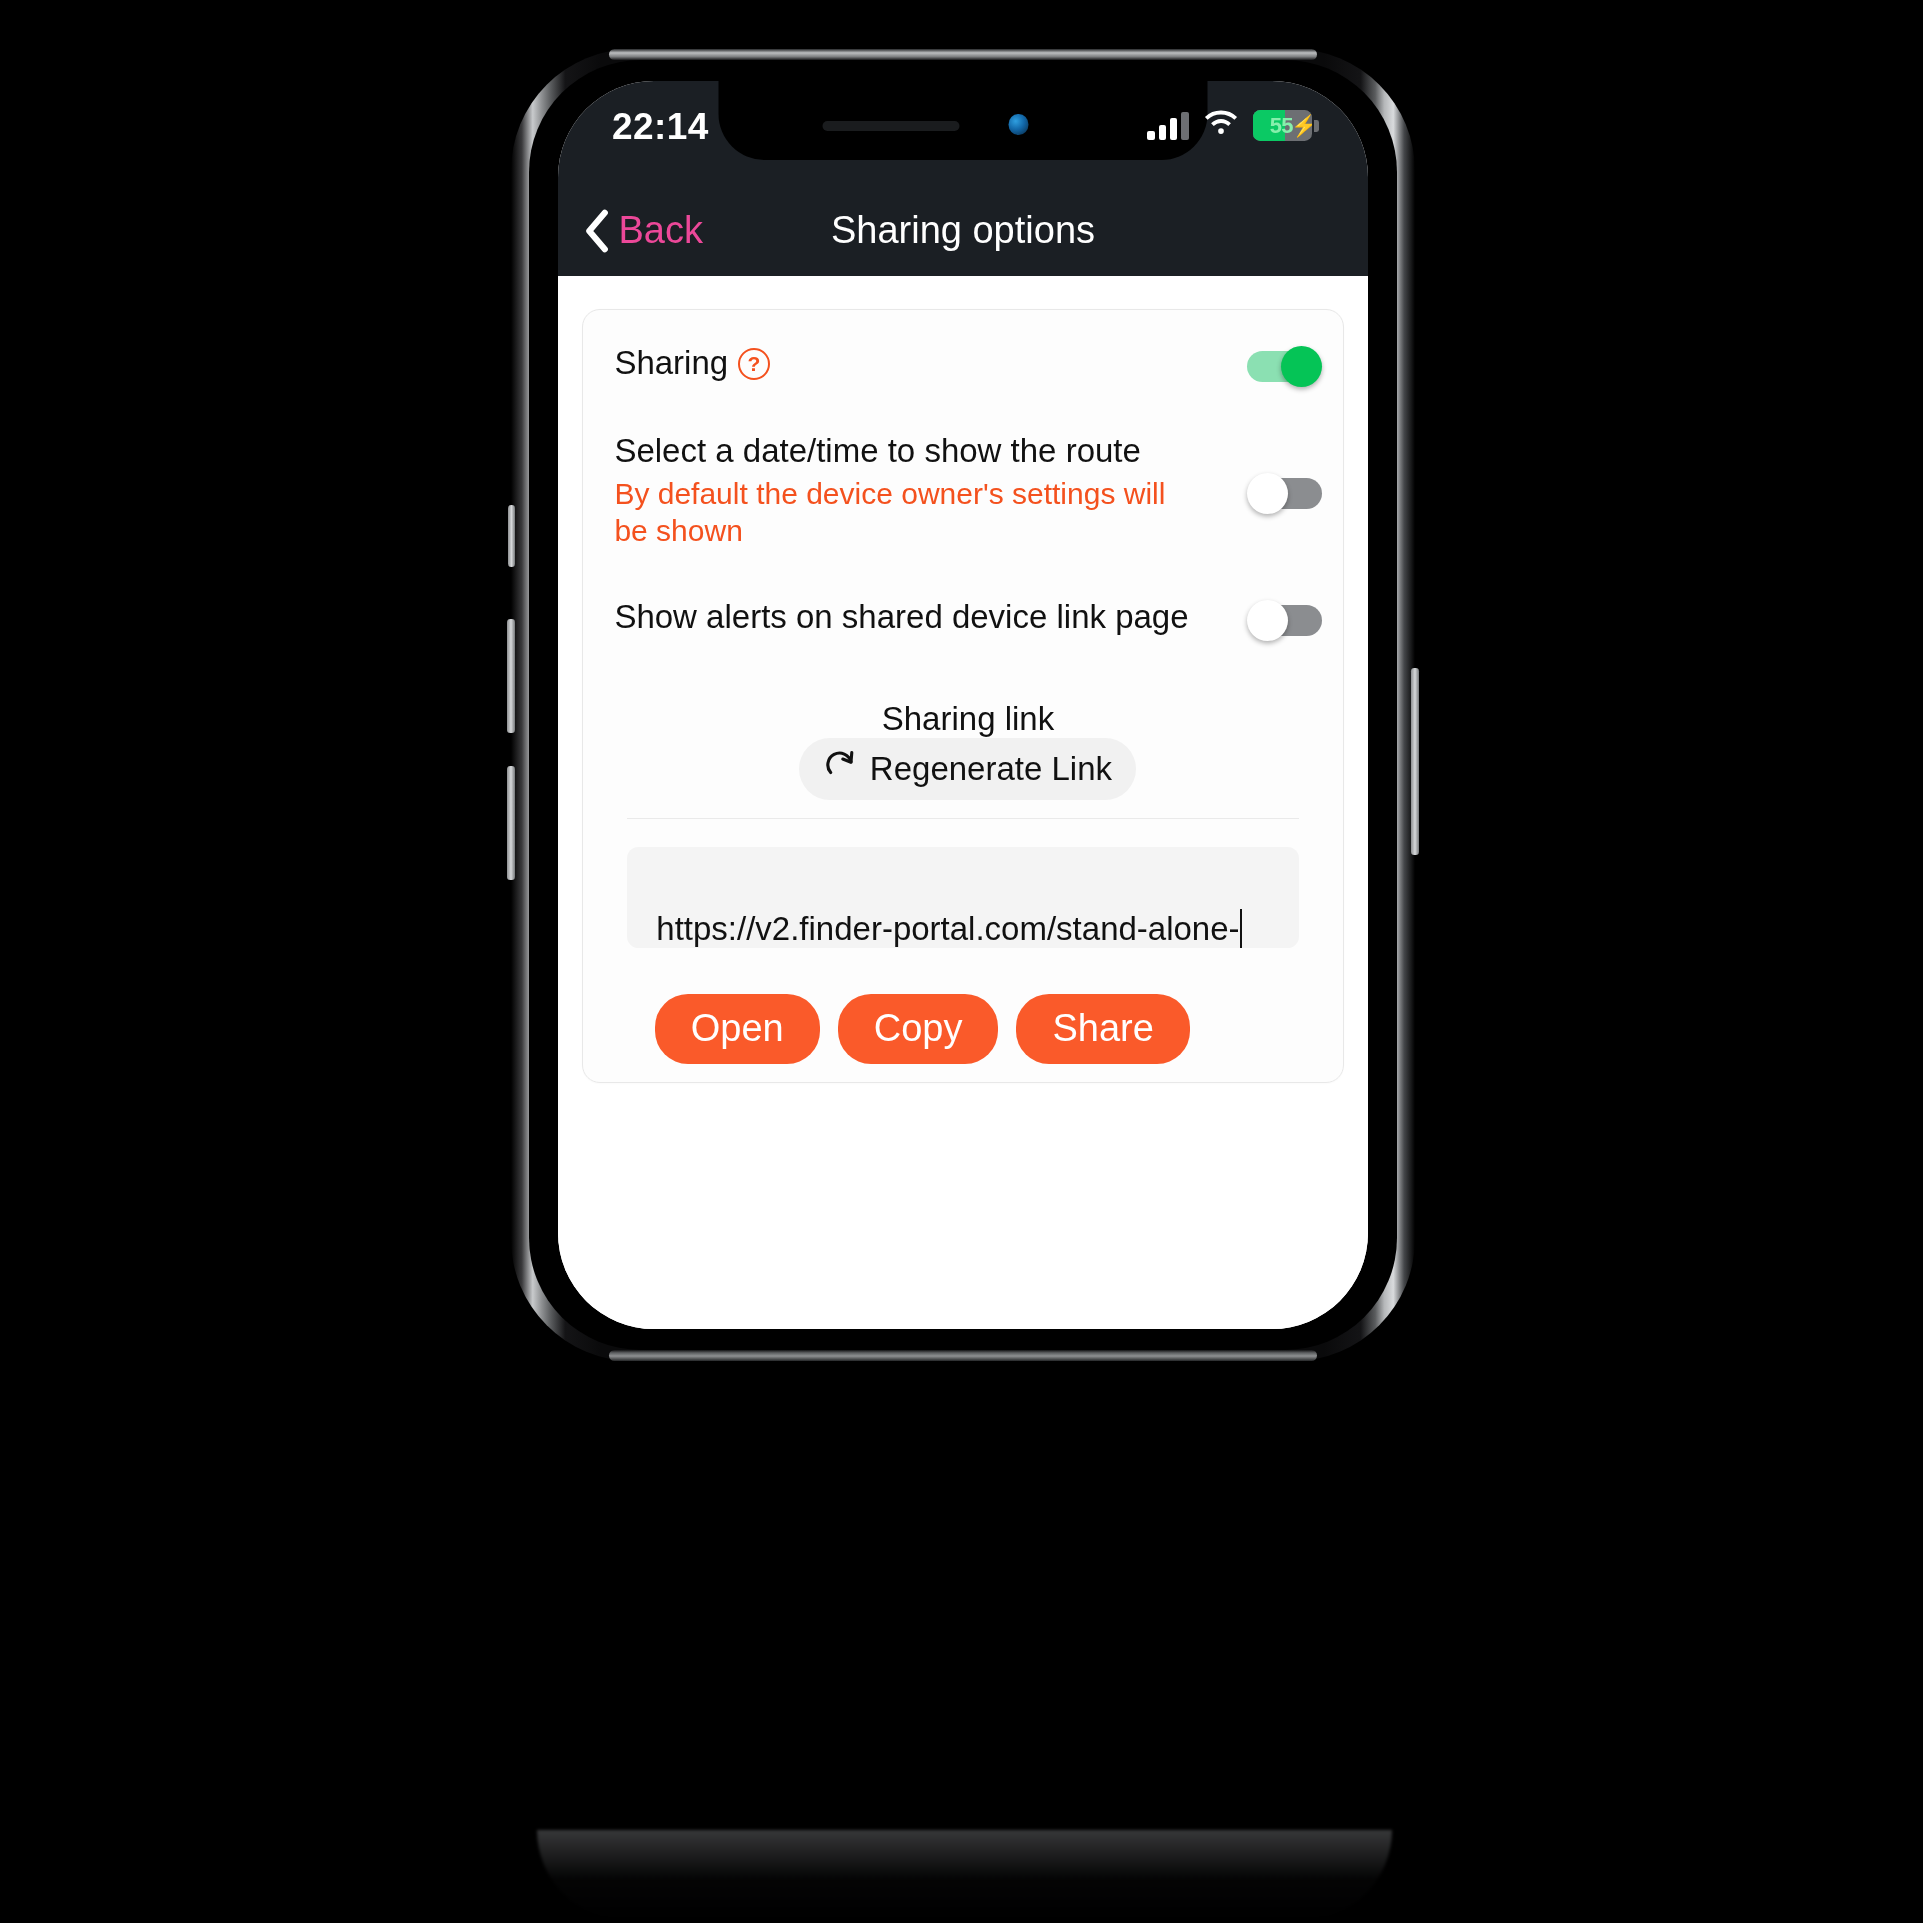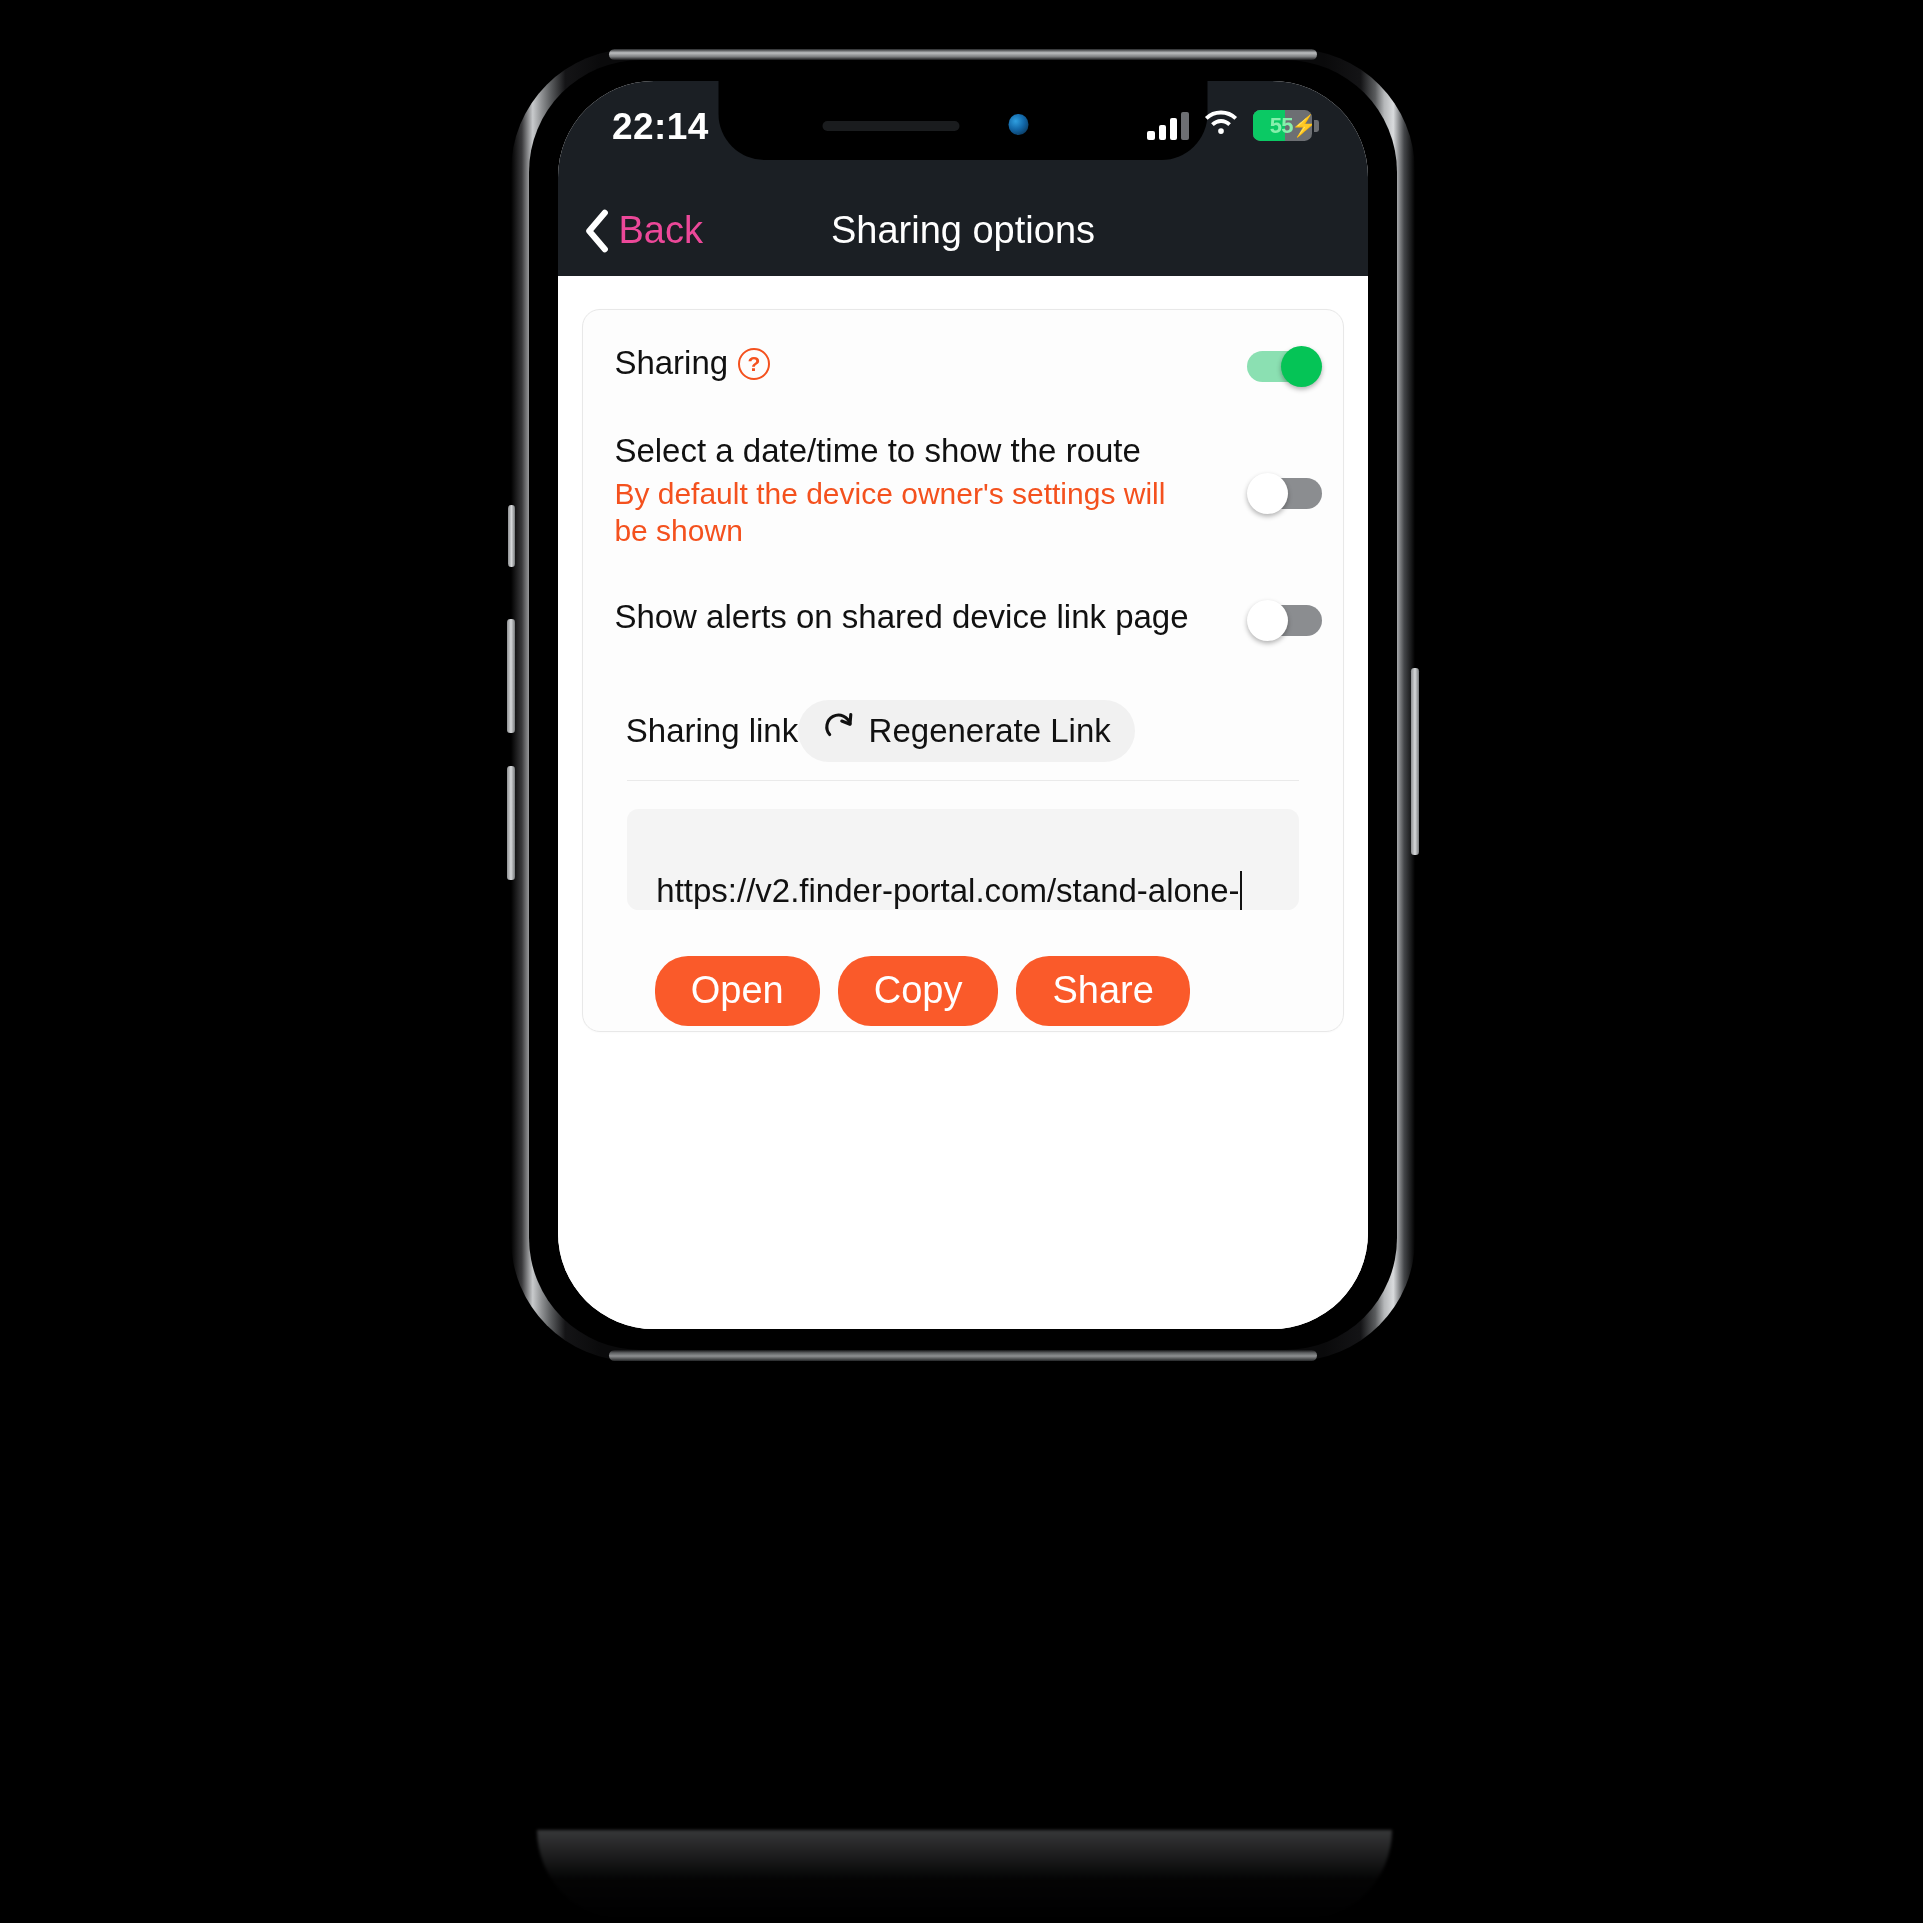--- a/index.html
+++ b/index.html
@@ -211,21 +211,21 @@
     height: calc(100% - 195px);
     padding: 33px 0 0 0;
   }
 
   
   #settings-card {
     margin: 0 24.4px;
     border: 0.8px solid #e8e8e8;
     border-radius: 18px;
     background: #fdfdfd;
-    padding: 0 0 5px 0;
+    padding: 0 0 18px 0;
     box-shadow: 0 0.8px 1.6px rgba(0,0,0,0.02);
   }
 
   .setting-row {
     display: flex;
     align-items: center;
     justify-content: space-between;
     padding: 0 21px 0 31px;
     min-height: 107px;
   }
@@ -286,22 +286,23 @@
   .switch.on .track { background: #8be0b2; }
   .switch.on .thumb { right: 0; background: #05c456; }
   .switch.off .track { background: #8b8d90; left: 3.3px; }
   .switch.off .thumb { left: 0; background: #ffffff; }
 
   
   #link-block { padding: 29px 24.4px 0 24.4px; }
   #link-head {
     display: flex;
     align-items: center;
-    justify-content: flex-start;
+    justify-content: space-between;
     padding: 0 8.1px 0 18px;
+    flex-direction: column;
   }
   #link-head-label {
     font-size: 33px;
     color: #111;
   }
   #regen-button {
     display: flex;
     align-items: center;
     gap: 13px;
     background: #f1f1f1;

